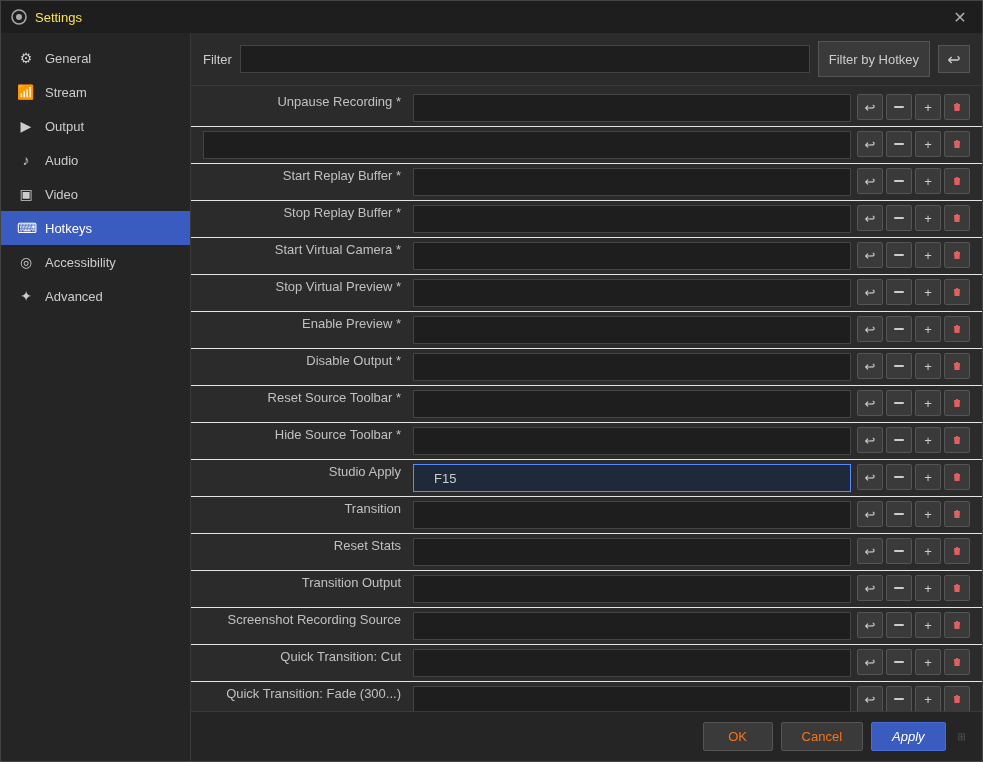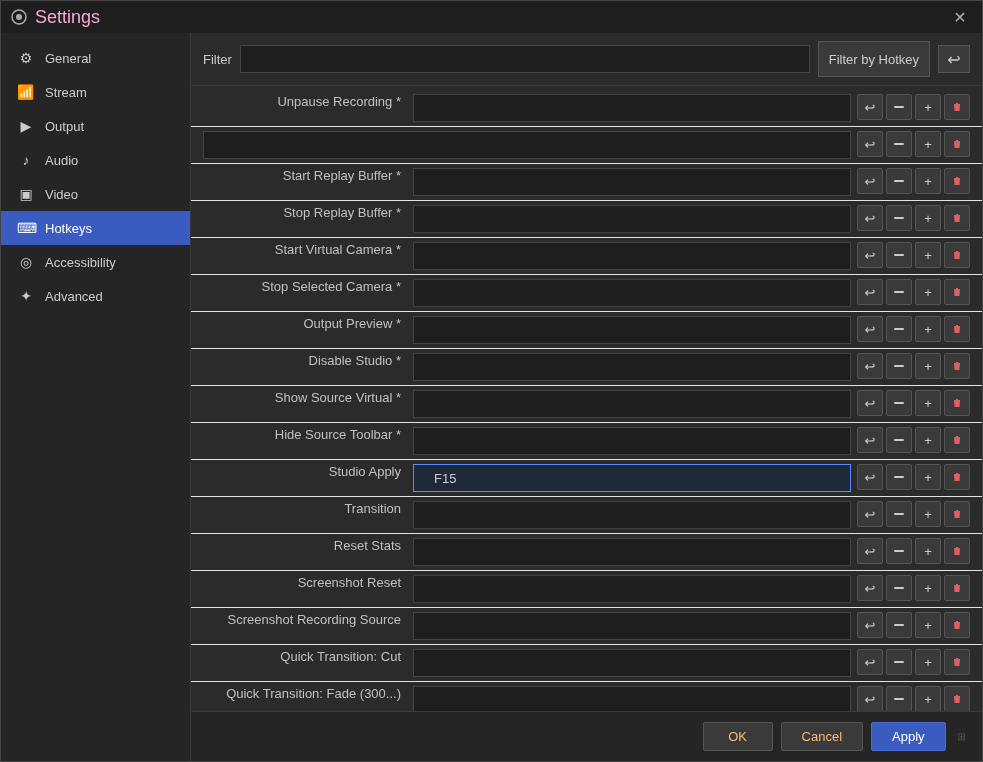--- a/index.html
+++ b/index.html
@@ -35,22 +35,22 @@
       display: flex;
       align-items: center;
       gap: 8px;
     }
     .titlebar-icon {
       width: 16px;
       height: 16px;
       color: #aaa;
     }
     .titlebar-title {
-      font-size: 18px;
-      color: #f9a8d4;
+      font-size: 13px;
+      color: #fde047;
     }
     .titlebar-close {
       width: 24px;
       height: 24px;
       display: flex;
       align-items: center;
       justify-content: center;
       color: #aaa;
       cursor: pointer;
       font-size: 16px;
@@ -223,28 +223,29 @@
       border-top: 1px solid #3a3a3a;
       flex-shrink: 0;
     }
     .footer-btn {
       padding: 6px 20px;
       font-size: 13px;
       border-radius: 2px;
       cursor: pointer;
       border: 1px solid #555;
       background: #3a3a3a;
-      color: #fdba74;
+      color: #f97316;
       min-width: 70px;
       text-align: center;
     }
     .footer-btn.primary {
       background: #3a5bbf;
       border-color: #4a6bcf;
       color: #fff;
+      font-style: italic;
     }
     .resize-handle {
       color: #555;
       font-size: 10px;
       margin-left: 4px;
     }
   </style>
 </head>
 <body>
 
@@ -391,75 +392,75 @@
               </div>
               <div class="hotkey-action-btn">+</div>
               <div class="hotkey-action-btn delete">
                 <svg width="12" height="12" viewBox="0 0 12 12" fill="currentColor">
                   <path d="M2 3h8M5 3V2h2v1M3 3l.5 7h5L9 3"></path>
                 </svg>
               </div>
             </div>
           </div>
           <div class="hotkey-row">
-            <div class="hotkey-label">Stop Selected Camera *</div>
-            <div class="hotkey-input-wrap"><input type="text" class="hotkey-input" style=""></div>
-            <div class="hotkey-actions">
-              <div class="hotkey-action-btn">↩</div>
-              <div class="hotkey-action-btn">
-                <svg width="12" height="12" viewBox="0 0 12 12" fill="currentColor">
-                  <rect x="1" y="5" width="10" height="2" rx="1"></rect>
-                </svg>
-              </div>
-              <div class="hotkey-action-btn">+</div>
-              <div class="hotkey-action-btn delete">
-                <svg width="12" height="12" viewBox="0 0 12 12" fill="currentColor">
-                  <path d="M2 3h8M5 3V2h2v1M3 3l.5 7h5L9 3"></path>
-                </svg>
-              </div>
-            </div>
-          </div>
-          <div class="hotkey-row">
-            <div class="hotkey-label">Output Preview *</div>
-            <div class="hotkey-input-wrap"><input type="text" class="hotkey-input" style=""></div>
-            <div class="hotkey-actions">
-              <div class="hotkey-action-btn">↩</div>
-              <div class="hotkey-action-btn">
-                <svg width="12" height="12" viewBox="0 0 12 12" fill="currentColor">
-                  <rect x="1" y="5" width="10" height="2" rx="1"></rect>
-                </svg>
-              </div>
-              <div class="hotkey-action-btn">+</div>
-              <div class="hotkey-action-btn delete">
-                <svg width="12" height="12" viewBox="0 0 12 12" fill="currentColor">
-                  <path d="M2 3h8M5 3V2h2v1M3 3l.5 7h5L9 3"></path>
-                </svg>
-              </div>
-            </div>
-          </div>
-          <div class="hotkey-row">
-            <div class="hotkey-label">Disable Studio *</div>
-            <div class="hotkey-input-wrap"><input type="text" class="hotkey-input" style=""></div>
-            <div class="hotkey-actions">
-              <div class="hotkey-action-btn">↩</div>
-              <div class="hotkey-action-btn">
-                <svg width="12" height="12" viewBox="0 0 12 12" fill="currentColor">
-                  <rect x="1" y="5" width="10" height="2" rx="1"></rect>
-                </svg>
-              </div>
-              <div class="hotkey-action-btn">+</div>
-              <div class="hotkey-action-btn delete">
-                <svg width="12" height="12" viewBox="0 0 12 12" fill="currentColor">
-                  <path d="M2 3h8M5 3V2h2v1M3 3l.5 7h5L9 3"></path>
-                </svg>
-              </div>
-            </div>
-          </div>
-          <div class="hotkey-row">
-            <div class="hotkey-label">Show Source Virtual *</div>
+            <div class="hotkey-label">Stop Virtual Preview *</div>
+            <div class="hotkey-input-wrap"><input type="text" class="hotkey-input" style=""></div>
+            <div class="hotkey-actions">
+              <div class="hotkey-action-btn">↩</div>
+              <div class="hotkey-action-btn">
+                <svg width="12" height="12" viewBox="0 0 12 12" fill="currentColor">
+                  <rect x="1" y="5" width="10" height="2" rx="1"></rect>
+                </svg>
+              </div>
+              <div class="hotkey-action-btn">+</div>
+              <div class="hotkey-action-btn delete">
+                <svg width="12" height="12" viewBox="0 0 12 12" fill="currentColor">
+                  <path d="M2 3h8M5 3V2h2v1M3 3l.5 7h5L9 3"></path>
+                </svg>
+              </div>
+            </div>
+          </div>
+          <div class="hotkey-row">
+            <div class="hotkey-label">Enable Preview *</div>
+            <div class="hotkey-input-wrap"><input type="text" class="hotkey-input" style=""></div>
+            <div class="hotkey-actions">
+              <div class="hotkey-action-btn">↩</div>
+              <div class="hotkey-action-btn">
+                <svg width="12" height="12" viewBox="0 0 12 12" fill="currentColor">
+                  <rect x="1" y="5" width="10" height="2" rx="1"></rect>
+                </svg>
+              </div>
+              <div class="hotkey-action-btn">+</div>
+              <div class="hotkey-action-btn delete">
+                <svg width="12" height="12" viewBox="0 0 12 12" fill="currentColor">
+                  <path d="M2 3h8M5 3V2h2v1M3 3l.5 7h5L9 3"></path>
+                </svg>
+              </div>
+            </div>
+          </div>
+          <div class="hotkey-row">
+            <div class="hotkey-label">Disable Output *</div>
+            <div class="hotkey-input-wrap"><input type="text" class="hotkey-input" style=""></div>
+            <div class="hotkey-actions">
+              <div class="hotkey-action-btn">↩</div>
+              <div class="hotkey-action-btn">
+                <svg width="12" height="12" viewBox="0 0 12 12" fill="currentColor">
+                  <rect x="1" y="5" width="10" height="2" rx="1"></rect>
+                </svg>
+              </div>
+              <div class="hotkey-action-btn">+</div>
+              <div class="hotkey-action-btn delete">
+                <svg width="12" height="12" viewBox="0 0 12 12" fill="currentColor">
+                  <path d="M2 3h8M5 3V2h2v1M3 3l.5 7h5L9 3"></path>
+                </svg>
+              </div>
+            </div>
+          </div>
+          <div class="hotkey-row">
+            <div class="hotkey-label">Reset Source Toolbar *</div>
             <div class="hotkey-input-wrap"><input type="text" class="hotkey-input" style=""></div>
             <div class="hotkey-actions">
               <div class="hotkey-action-btn">↩</div>
               <div class="hotkey-action-btn">
                 <svg width="12" height="12" viewBox="0 0 12 12" fill="currentColor">
                   <rect x="1" y="5" width="10" height="2" rx="1"></rect>
                 </svg>
               </div>
               <div class="hotkey-action-btn">+</div>
               <div class="hotkey-action-btn delete">
@@ -535,21 +536,21 @@
               </div>
               <div class="hotkey-action-btn">+</div>
               <div class="hotkey-action-btn delete">
                 <svg width="12" height="12" viewBox="0 0 12 12" fill="currentColor">
                   <path d="M2 3h8M5 3V2h2v1M3 3l.5 7h5L9 3"></path>
                 </svg>
               </div>
             </div>
           </div>
           <div class="hotkey-row">
-            <div class="hotkey-label">Screenshot Reset</div>
+            <div class="hotkey-label">Transition Output</div>
             <div class="hotkey-input-wrap"><input type="text" class="hotkey-input" style=""></div>
             <div class="hotkey-actions">
               <div class="hotkey-action-btn">↩</div>
               <div class="hotkey-action-btn">
                 <svg width="12" height="12" viewBox="0 0 12 12" fill="currentColor">
                   <rect x="1" y="5" width="10" height="2" rx="1"></rect>
                 </svg>
               </div>
               <div class="hotkey-action-btn">+</div>
               <div class="hotkey-action-btn delete">

